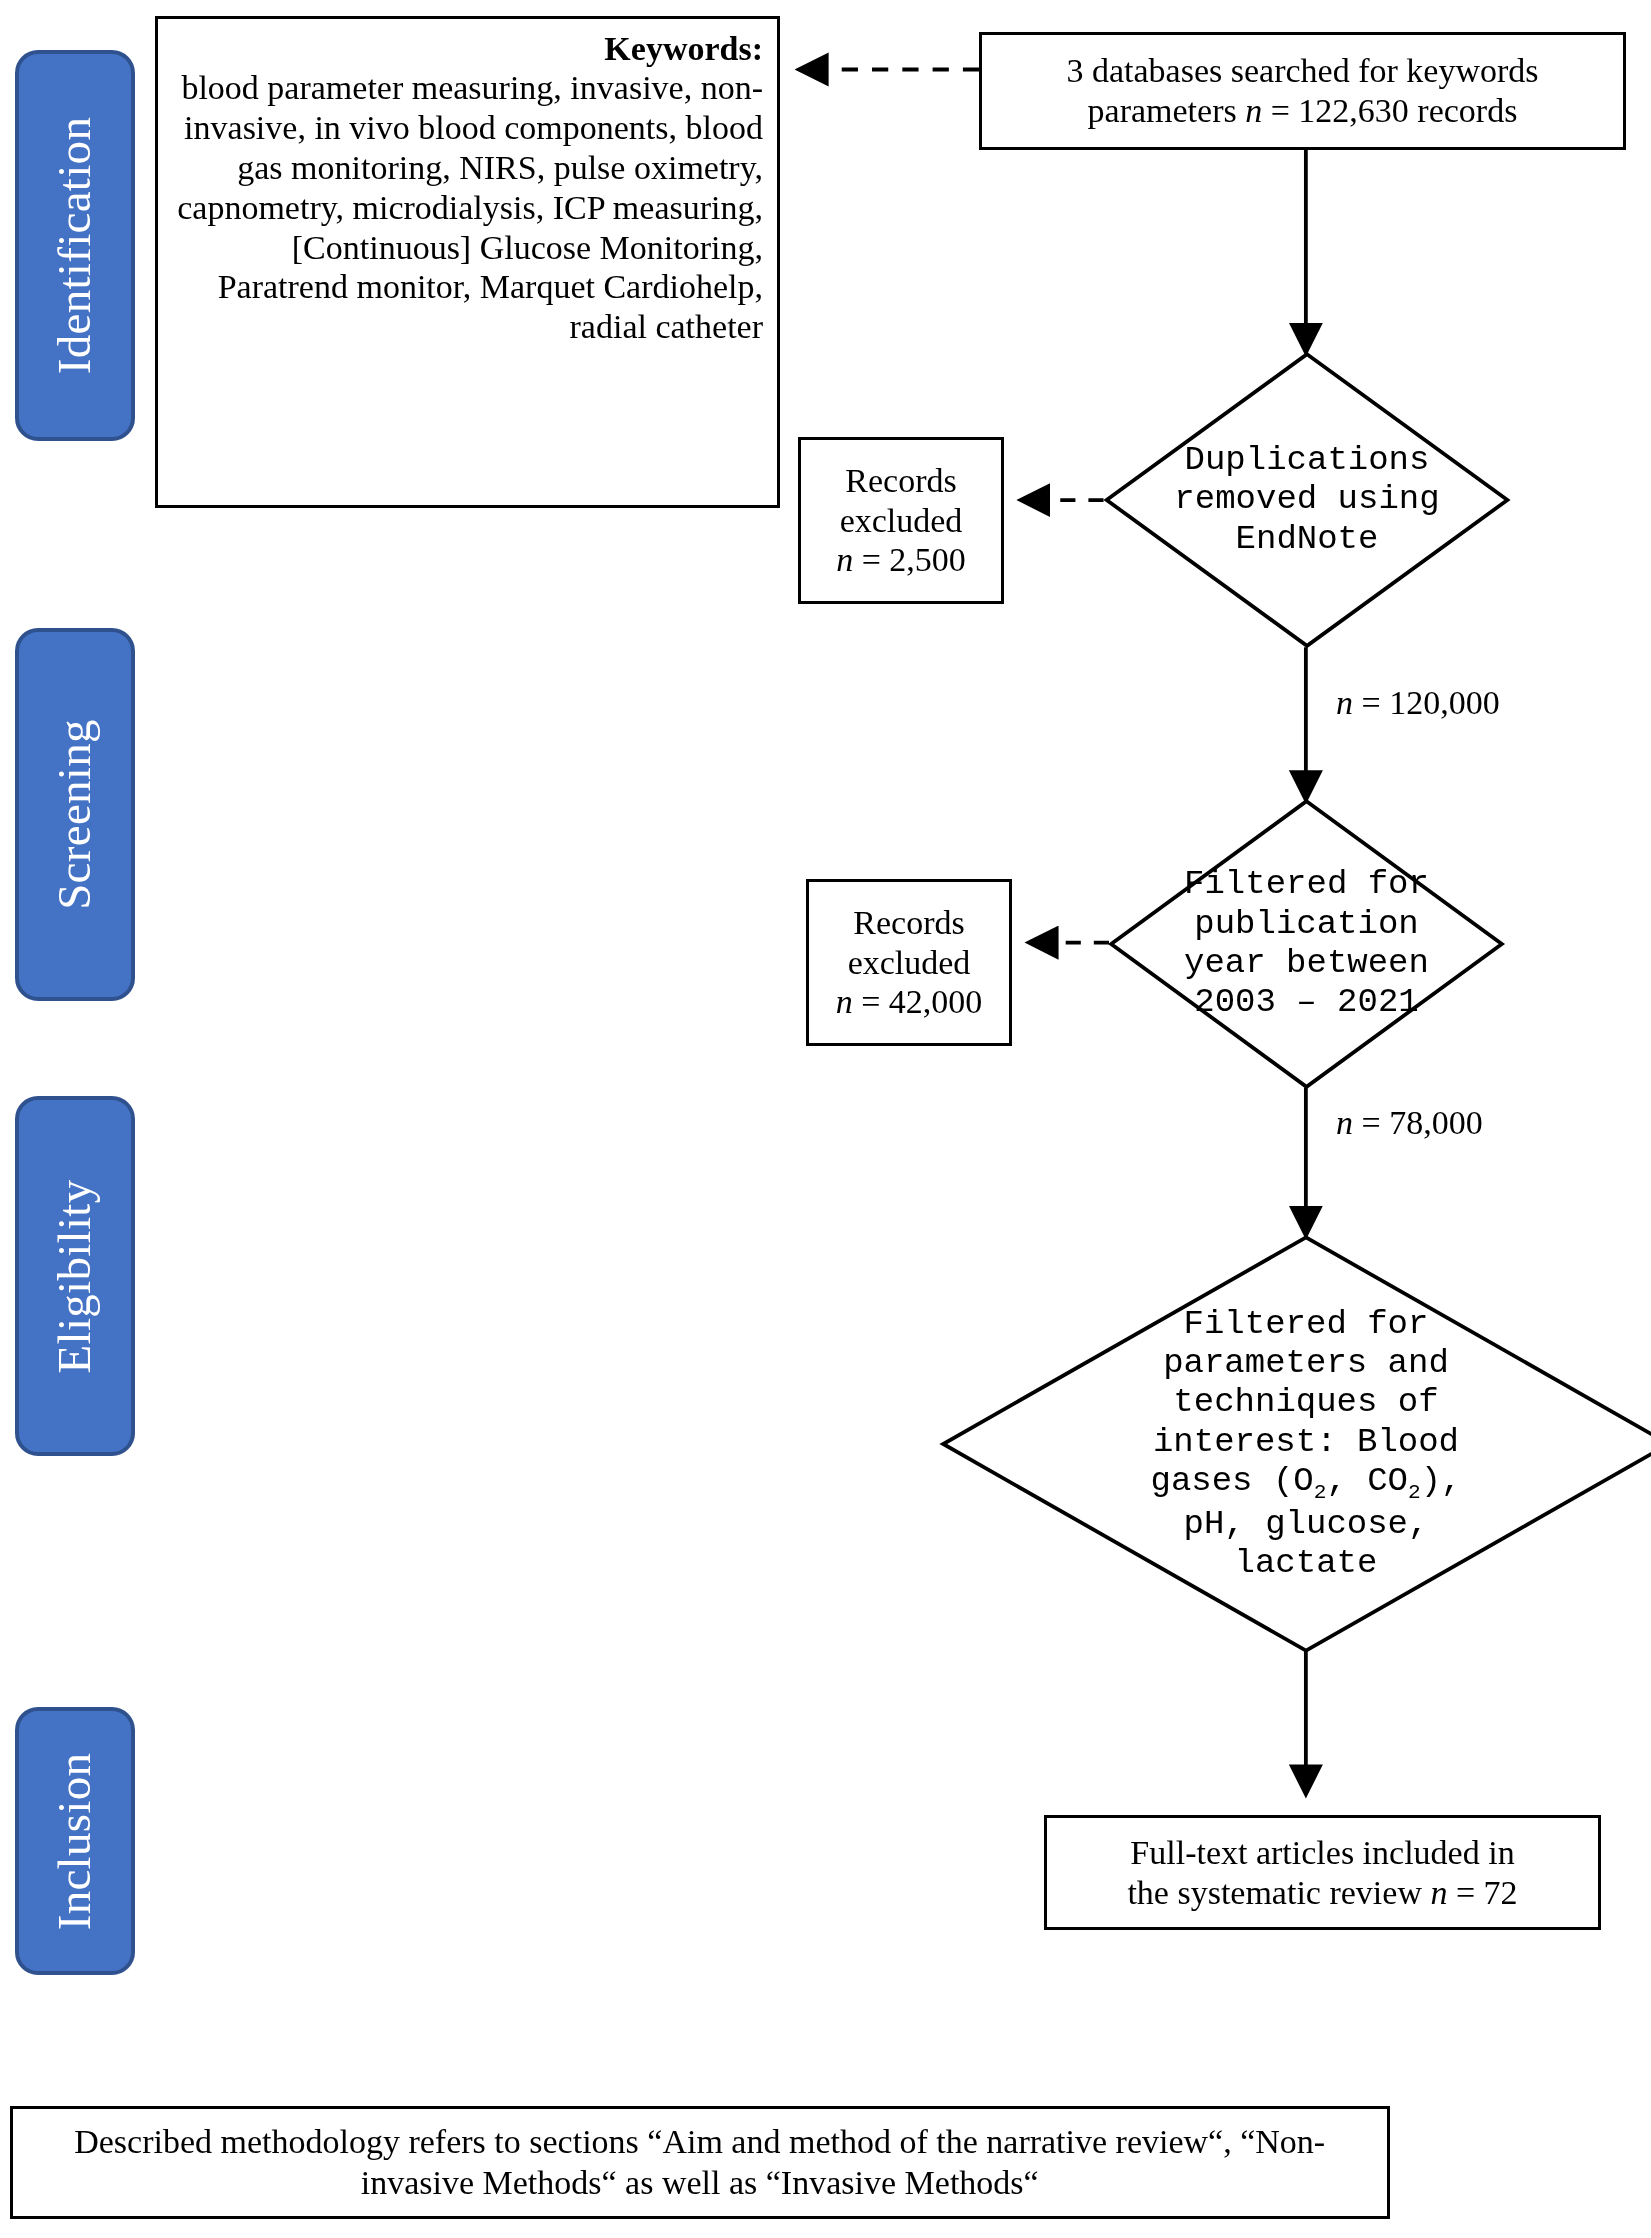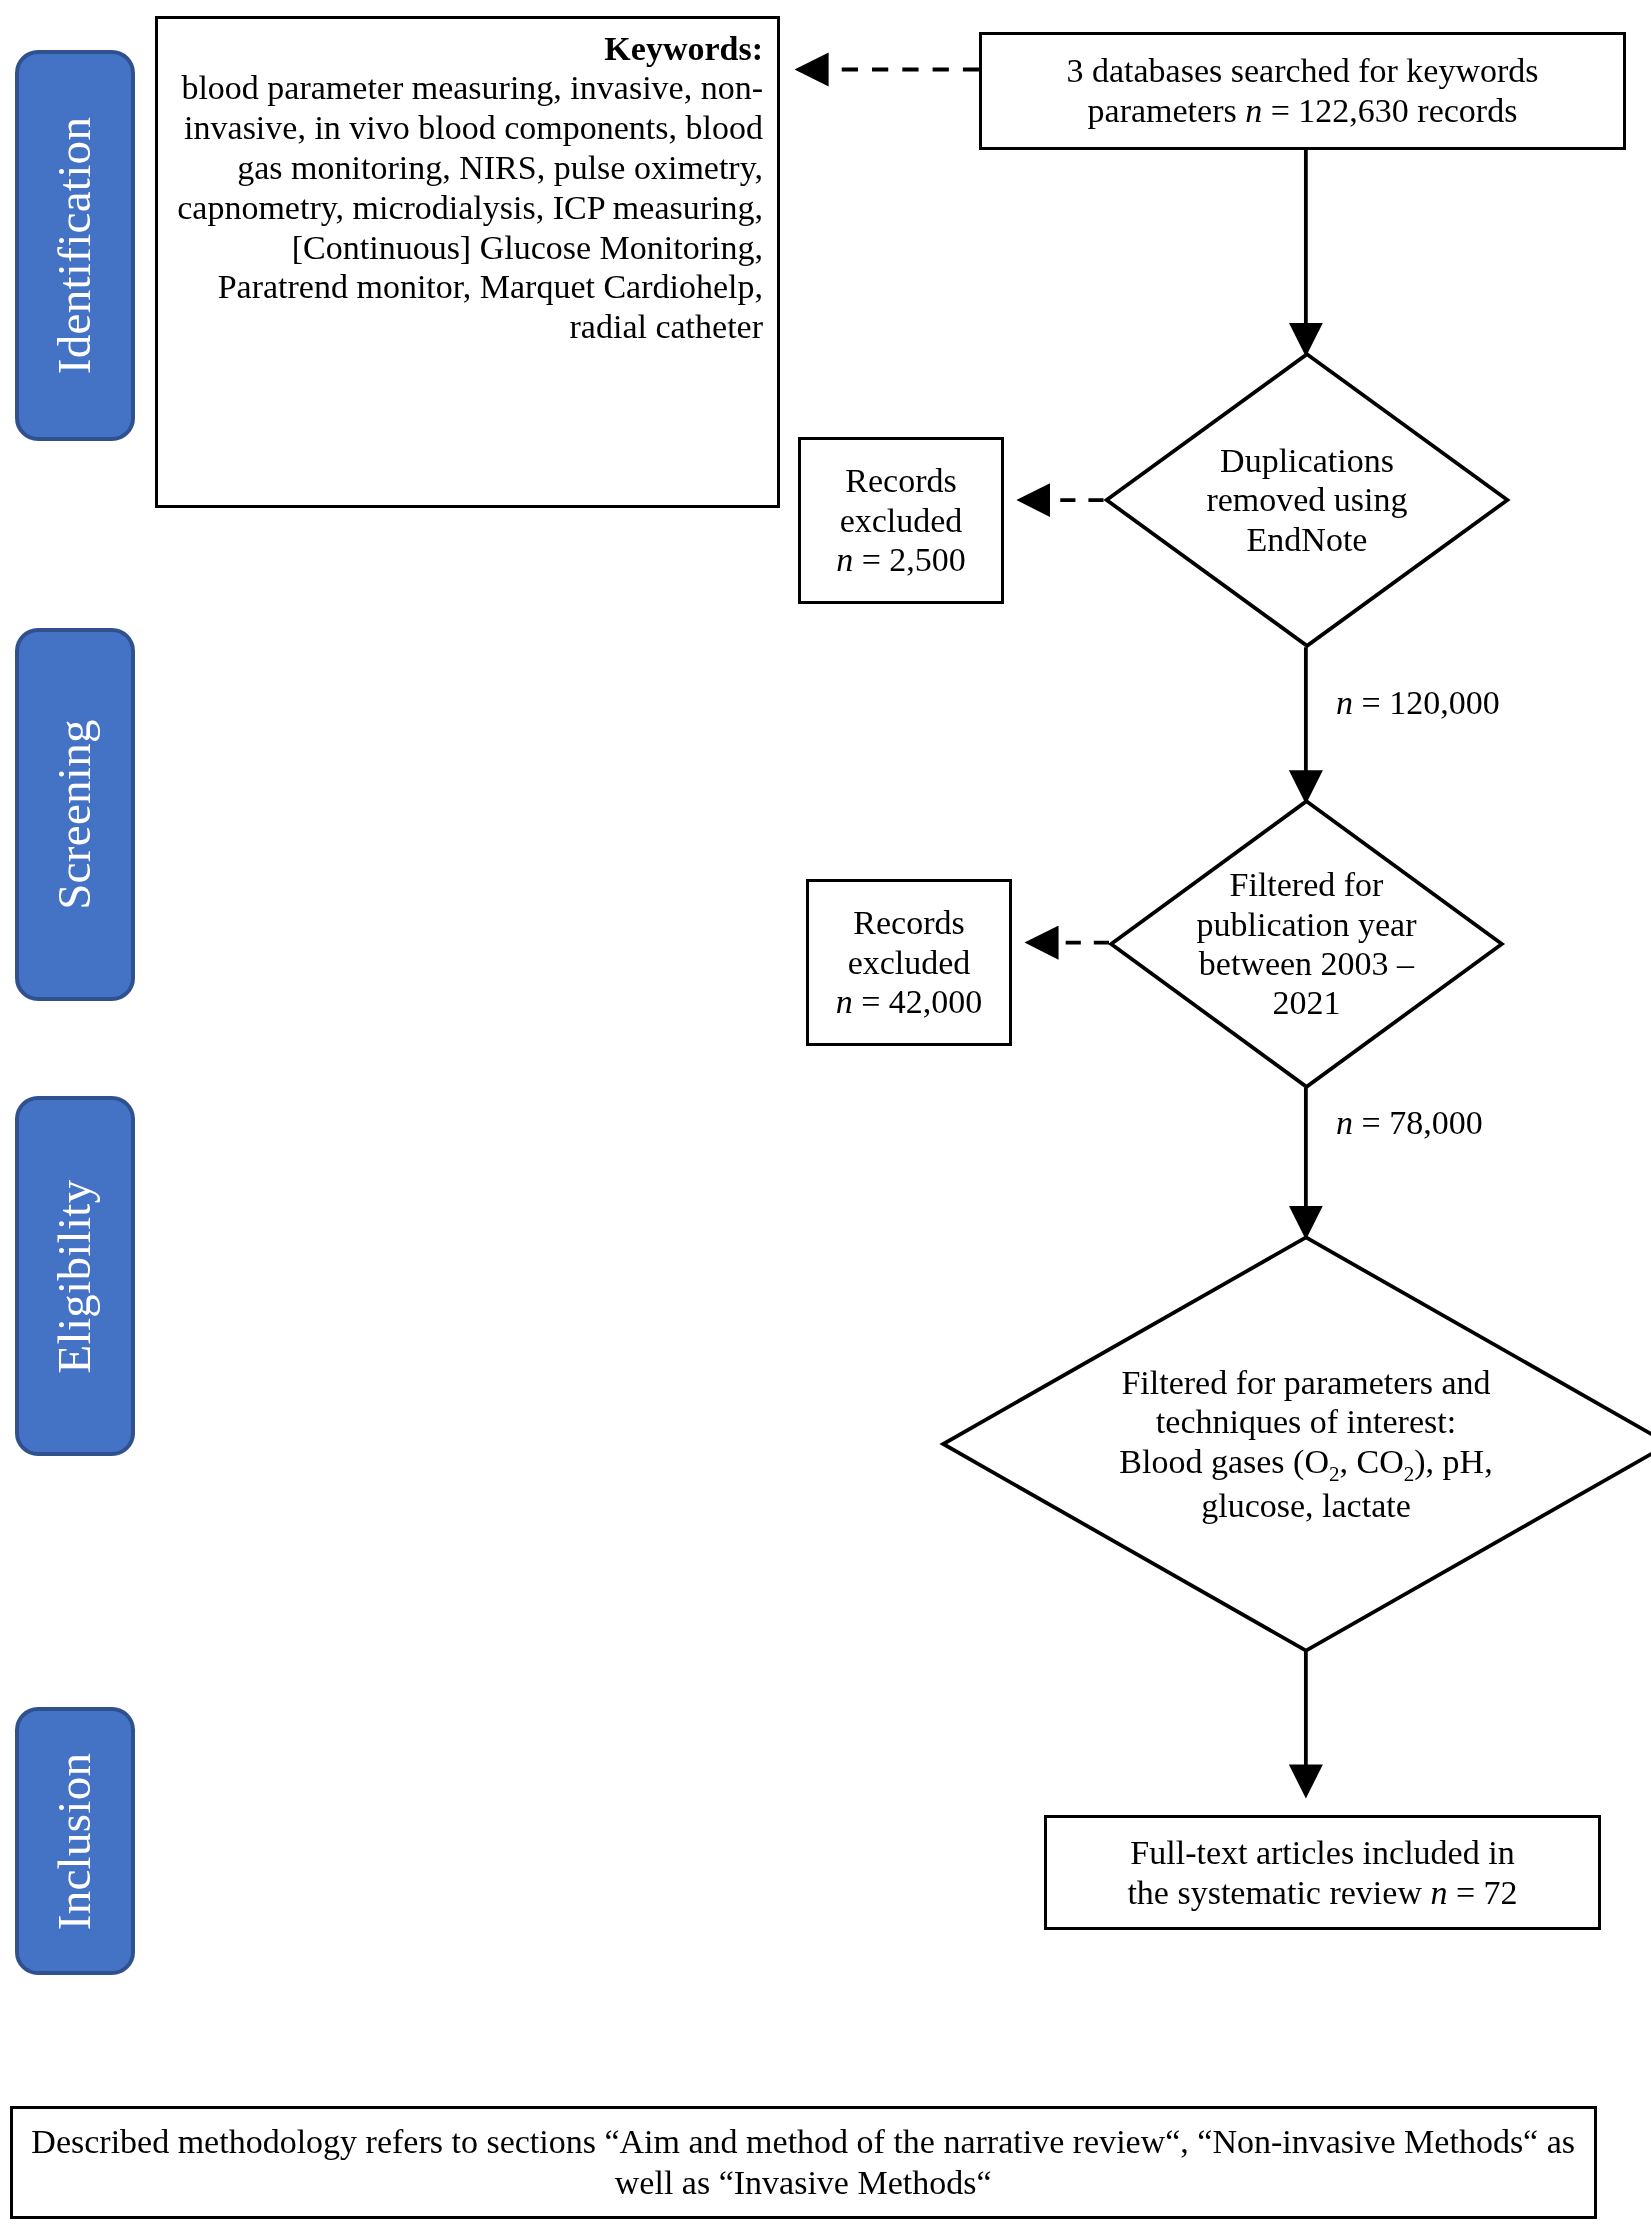--- a/index.html
+++ b/index.html
@@ -74,20 +74,21 @@
 
   
   .centered-mid {
     align-items: center;
     margin-top: 20px;
   }
 
   
   .diamond {
     position: absolute;
+    font-family: Liberation Mono, monospace;
   }
   .diamond svg {
     position: absolute;
     left: 0;
     top: 0;
     overflow: visible;
   }
   .diamond .diamond-text {
     position: absolute;
     left: 17%;
@@ -109,21 +110,21 @@
     font-size: 34px;
     color: #000000;
     white-space: nowrap;
   }
 
   
   #footer-banner {
     position: absolute;
     left: 9.7px;
     top: 2106px;
-    width: 1587px;
+    width: 1380px;
     height: 113px;
     background: #ffffff;
     border: 3.8px solid #000000;
     box-sizing: border-box;
     display: flex;
     align-items: center;
     justify-content: center;
   }
   #footer-banner .box-text {
     font-size: 34px;

